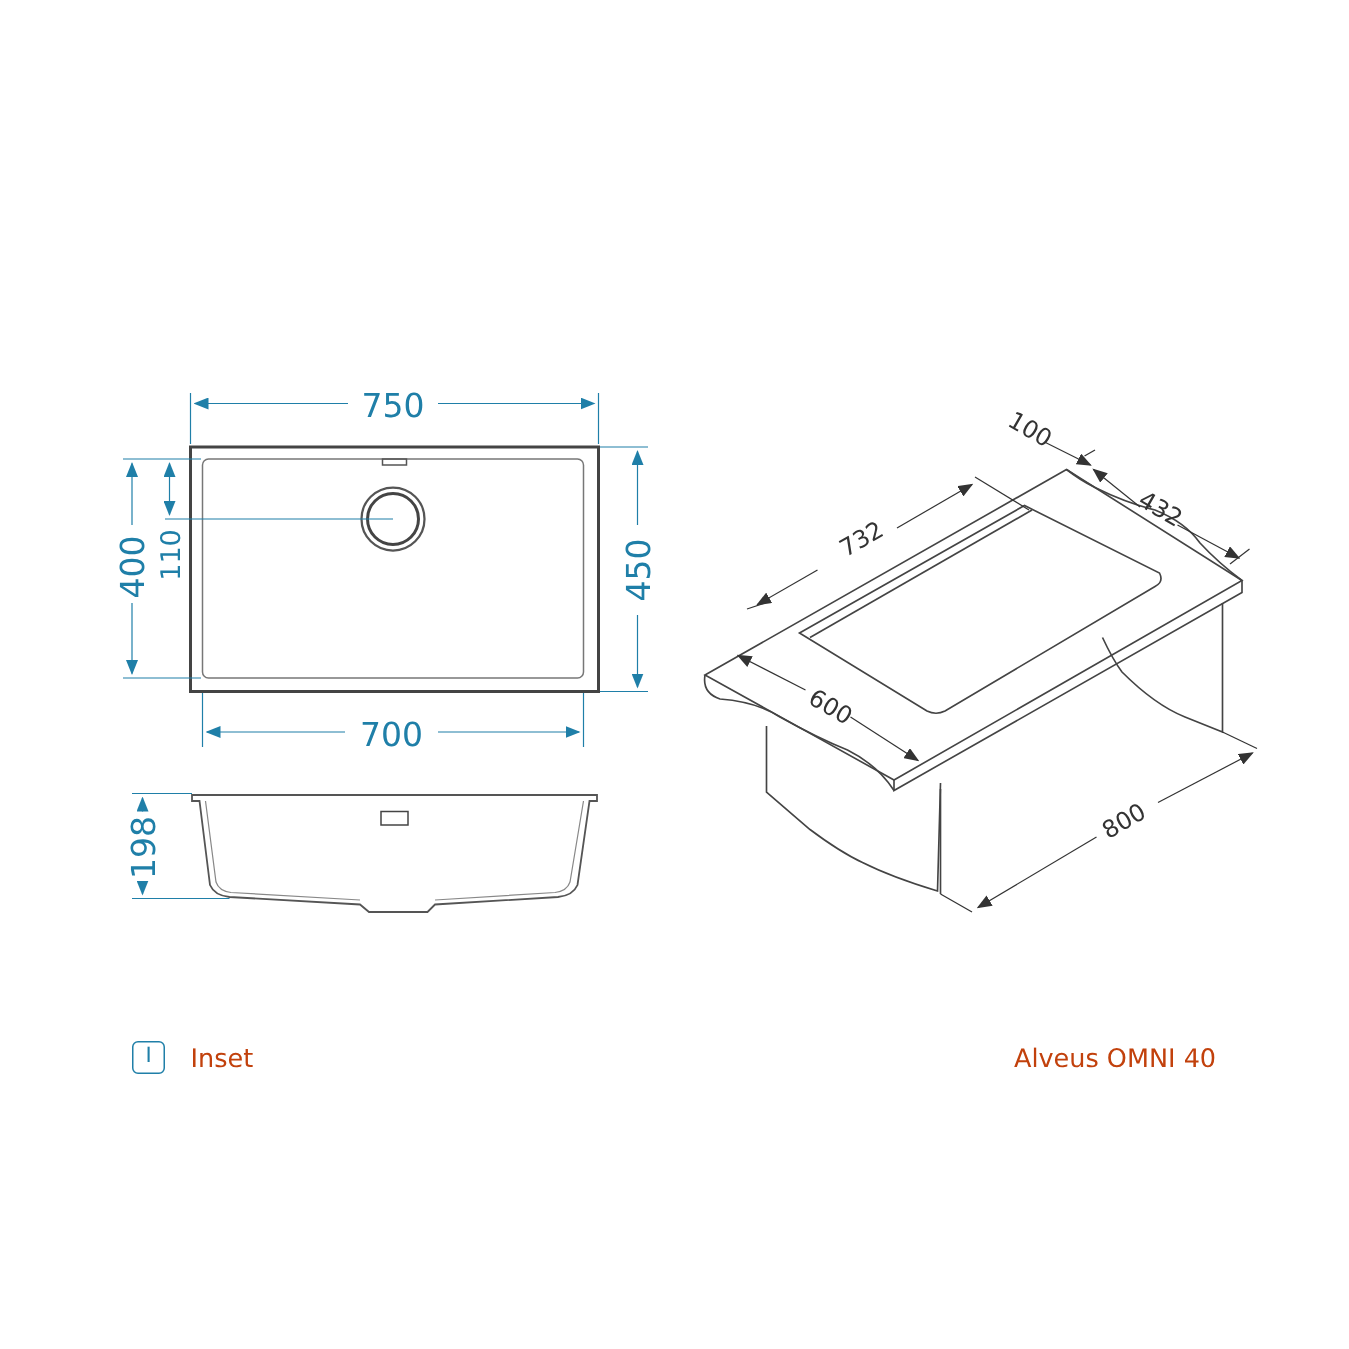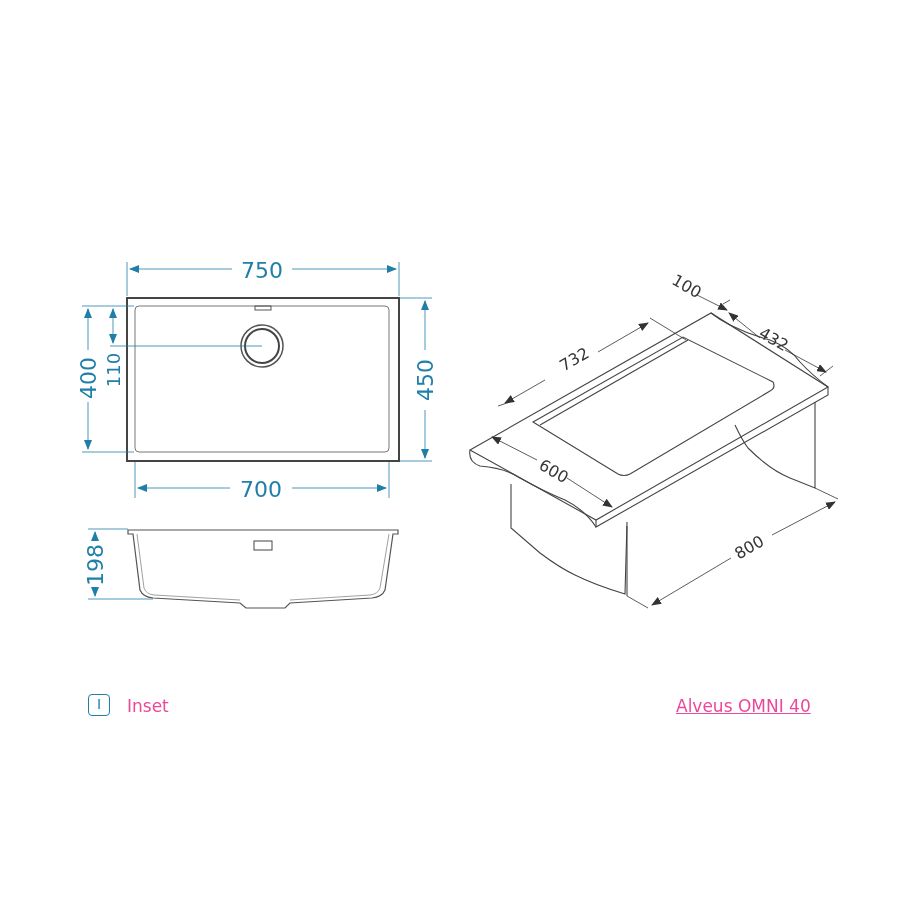--- a/index.html
+++ b/index.html
@@ -1,20 +1,20 @@
 <!DOCTYPE html>
 <html><head>
 <meta charset="utf-8">
 <style>
   html, body { margin: 0; padding: 0; background: #ffffff; }
   body { width: 899px; height: 899px; position: relative; overflow: hidden; font-family: "DejaVu Sans", sans-serif; }
   svg { position: absolute; left: 0; top: 0; }
   .dim { fill: #1f7fa8; font-family: "DejaVu Sans", sans-serif; }
   .iso { fill: #333333; font-family: "DejaVu Sans", sans-serif; }
-  .footer-label { position: absolute; color: #ec4899; font-family: "DejaVu Sans", sans-serif; font-size: 17px; }
+  .footer-label { position: absolute; color: #c2410c; font-family: "DejaVu Sans", sans-serif; font-size: 17px; }
   #inset-badge { position: absolute; left: 88px; top: 694px; width: 22px; height: 22px; border: 1.5px solid #1f7fa8; border-radius: 4px; box-sizing: border-box; color: #1f7fa8; font-size: 14px; line-height: 19px; text-align: center; }
 </style>
 </head>
 <body>
 
 <svg width="899" height="899" viewBox="0 0 899 899">
   <defs>
     <marker id="arr" markerWidth="10" markerHeight="8" refX="9" refY="4" orient="auto-start-reverse" markerUnits="userSpaceOnUse">
       <path d="M0,0 L10,4 L0,8 z" fill="#1f7fa8"></path>
     </marker>
@@ -117,13 +117,13 @@
   </g>
   <text class="iso" font-size="16" text-anchor="middle" transform="translate(577,364) rotate(-30)">732</text>
   <text class="iso" font-size="16" text-anchor="middle" transform="translate(684,291) rotate(30)">100</text>
   <text class="iso" font-size="16" text-anchor="middle" transform="translate(771,344) rotate(30)">432</text>
   <text class="iso" font-size="16" text-anchor="middle" transform="translate(551,476) rotate(30)">600</text>
   <text class="iso" font-size="16" text-anchor="middle" transform="translate(752,552) rotate(-30)">800</text>
 </svg>
 
 <div id="inset-badge">I</div>
 <div class="footer-label" style="left:127px; top:696px;">Inset</div>
-<div class="footer-label" style="left:676px; top:696px;text-decoration:underline;">Alveus OMNI 40</div>
+<div class="footer-label" style="left:676px; top:696px;">Alveus OMNI 40</div>
 
 </body></html>

